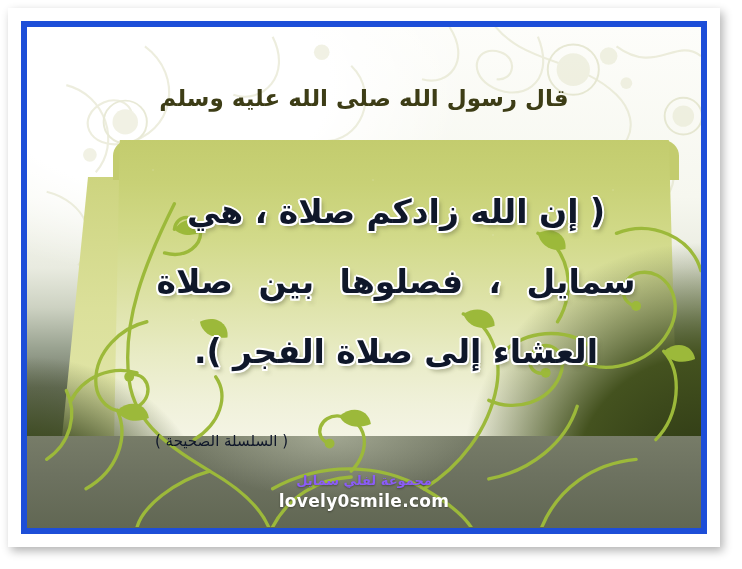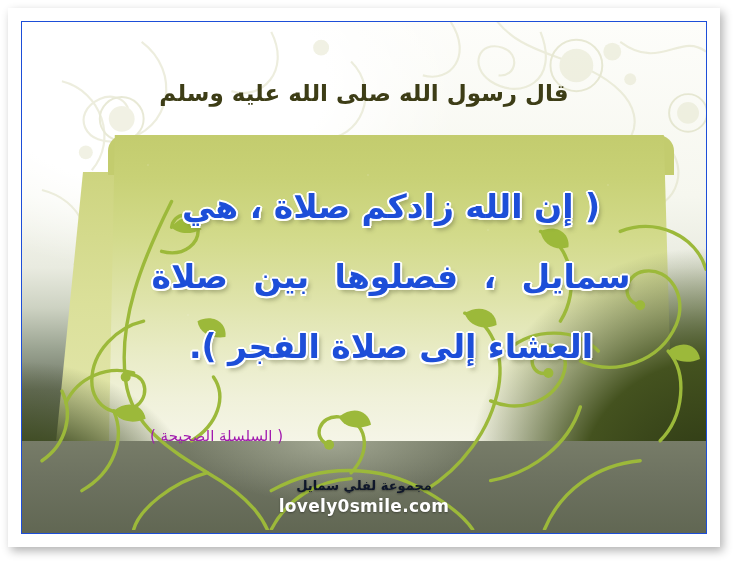--- a/index.html
+++ b/index.html
@@ -7,21 +7,21 @@
   body{width:742px;height:569px;overflow:hidden;
        font-family:"DejaVu Sans","Liberation Sans",sans-serif;}
 
   
   .frame{position:absolute;left:8px;top:8px;width:712px;height:539px;
          background:#ffffff;box-sizing:border-box;padding:13px;
          box-shadow:3px 4px 9px rgba(0,0,0,.30);}
 
   
   .canvas{position:relative;width:100%;height:100%;box-sizing:border-box;
-          border:1px solid #1d4ed8;overflow:hidden;
+          border:6px solid #1d4ed8;overflow:hidden;
           background:#f7f8f3;}
 
   
   .bg-wash{position:absolute;inset:0;
            background:
              radial-gradient(ellipse 420px 260px at 20% 12%, #ffffff 0%, #ffffff 40%, rgba(255,255,255,0) 72%),
              linear-gradient(180deg,#fdfdfa 0%,#f6f7ef 34%,#e9ebe0 48%,#cdd2c2 56%,#9aa391 64%,#6e7564 72%,#59614e 100%);}
 
   
   .swirls-pale{position:absolute;left:0;top:0;width:100%;height:58%;
@@ -61,36 +61,36 @@
         border-top-right-radius:16px;background:#c3cc6e;}
   .card-texture{position:absolute;inset:0;opacity:.45;pointer-events:none;}
 
   
   .headline{position:absolute;left:0;right:0;top:58px;text-align:center;
             font-size:23px;font-weight:bold;color:#3d3d16;letter-spacing:0;
             direction:rtl;z-index:6;}
 
   .quote{position:absolute;left:104px;top:150px;width:530px;z-index:7;
          direction:rtl;text-align:center;}
-  .qline{font-size:33px;font-weight:bold;color:#1d4ed8;line-height:70px;
+  .qline{font-size:33px;font-weight:bold;color:#0f172a;line-height:70px;
          white-space:nowrap;
          text-shadow:
             -1.5px -1.5px 0 #ffffff,  1.5px -1.5px 0 #ffffff,
             -1.5px  1.5px 0 #ffffff,  1.5px  1.5px 0 #ffffff,
             -2px 0 0 #ffffff, 2px 0 0 #ffffff,
              0 -2px 0 #ffffff, 0 2px 0 #ffffff,
              3px 4px 4px rgba(90,95,60,.45);}
   .qline.spread{letter-spacing:.5px;word-spacing:14px;}
 
   .source{position:absolute;right:auto;left:128px;top:405px;z-index:7;
-          direction:rtl;font-size:15px;color:#a21caf;white-space:nowrap;}
+          direction:rtl;font-size:15px;color:#0f172a;white-space:nowrap;}
 
   
   .footer{position:absolute;left:0;right:0;bottom:16px;text-align:center;z-index:9;}
-  .footer-ar{font-size:13px;font-weight:bold;color:#0f172a;direction:rtl;
+  .footer-ar{font-size:13px;font-weight:bold;color:#8b5cf6;direction:rtl;
              letter-spacing:.5px;line-height:18px;
              text-shadow:0 1px 2px rgba(0,0,0,.35);}
   .footer-url{font-size:17px;font-weight:bold;color:#ffffff;
               direction:ltr;line-height:22px;letter-spacing:.3px;
               text-shadow:0 1px 2px rgba(0,0,0,.35);}
 </style>
 </head>
 <body>
 
 <div class="frame">

